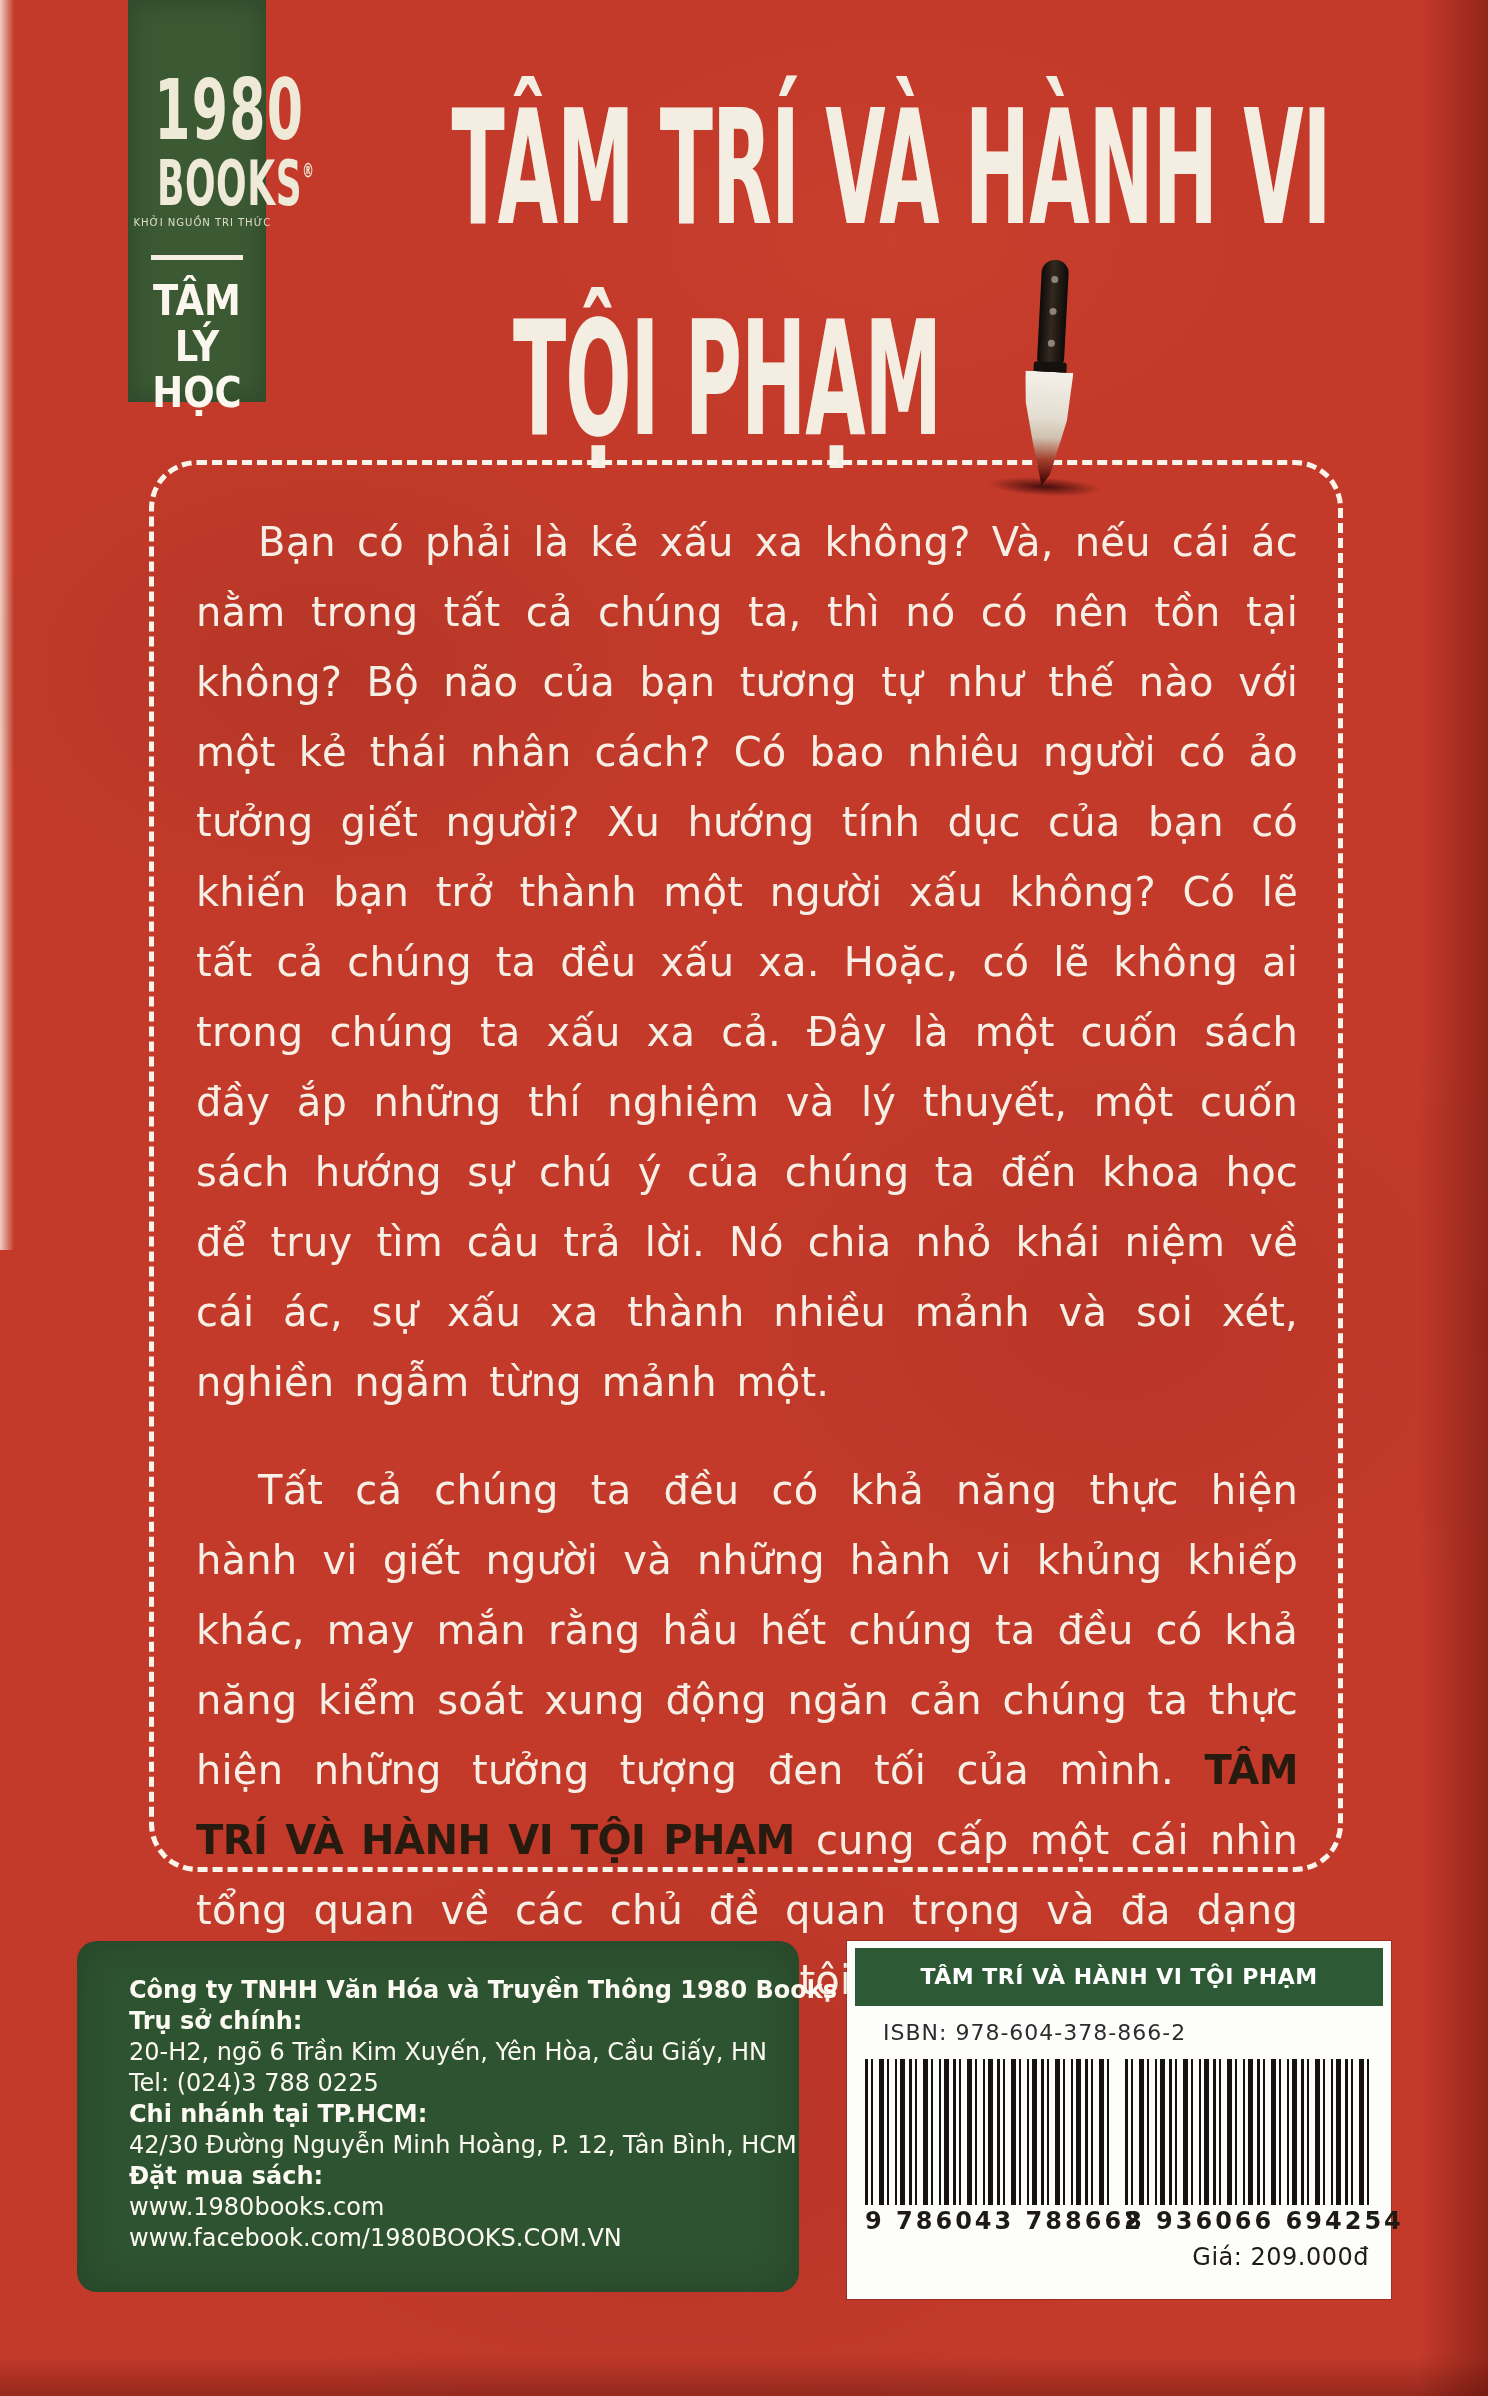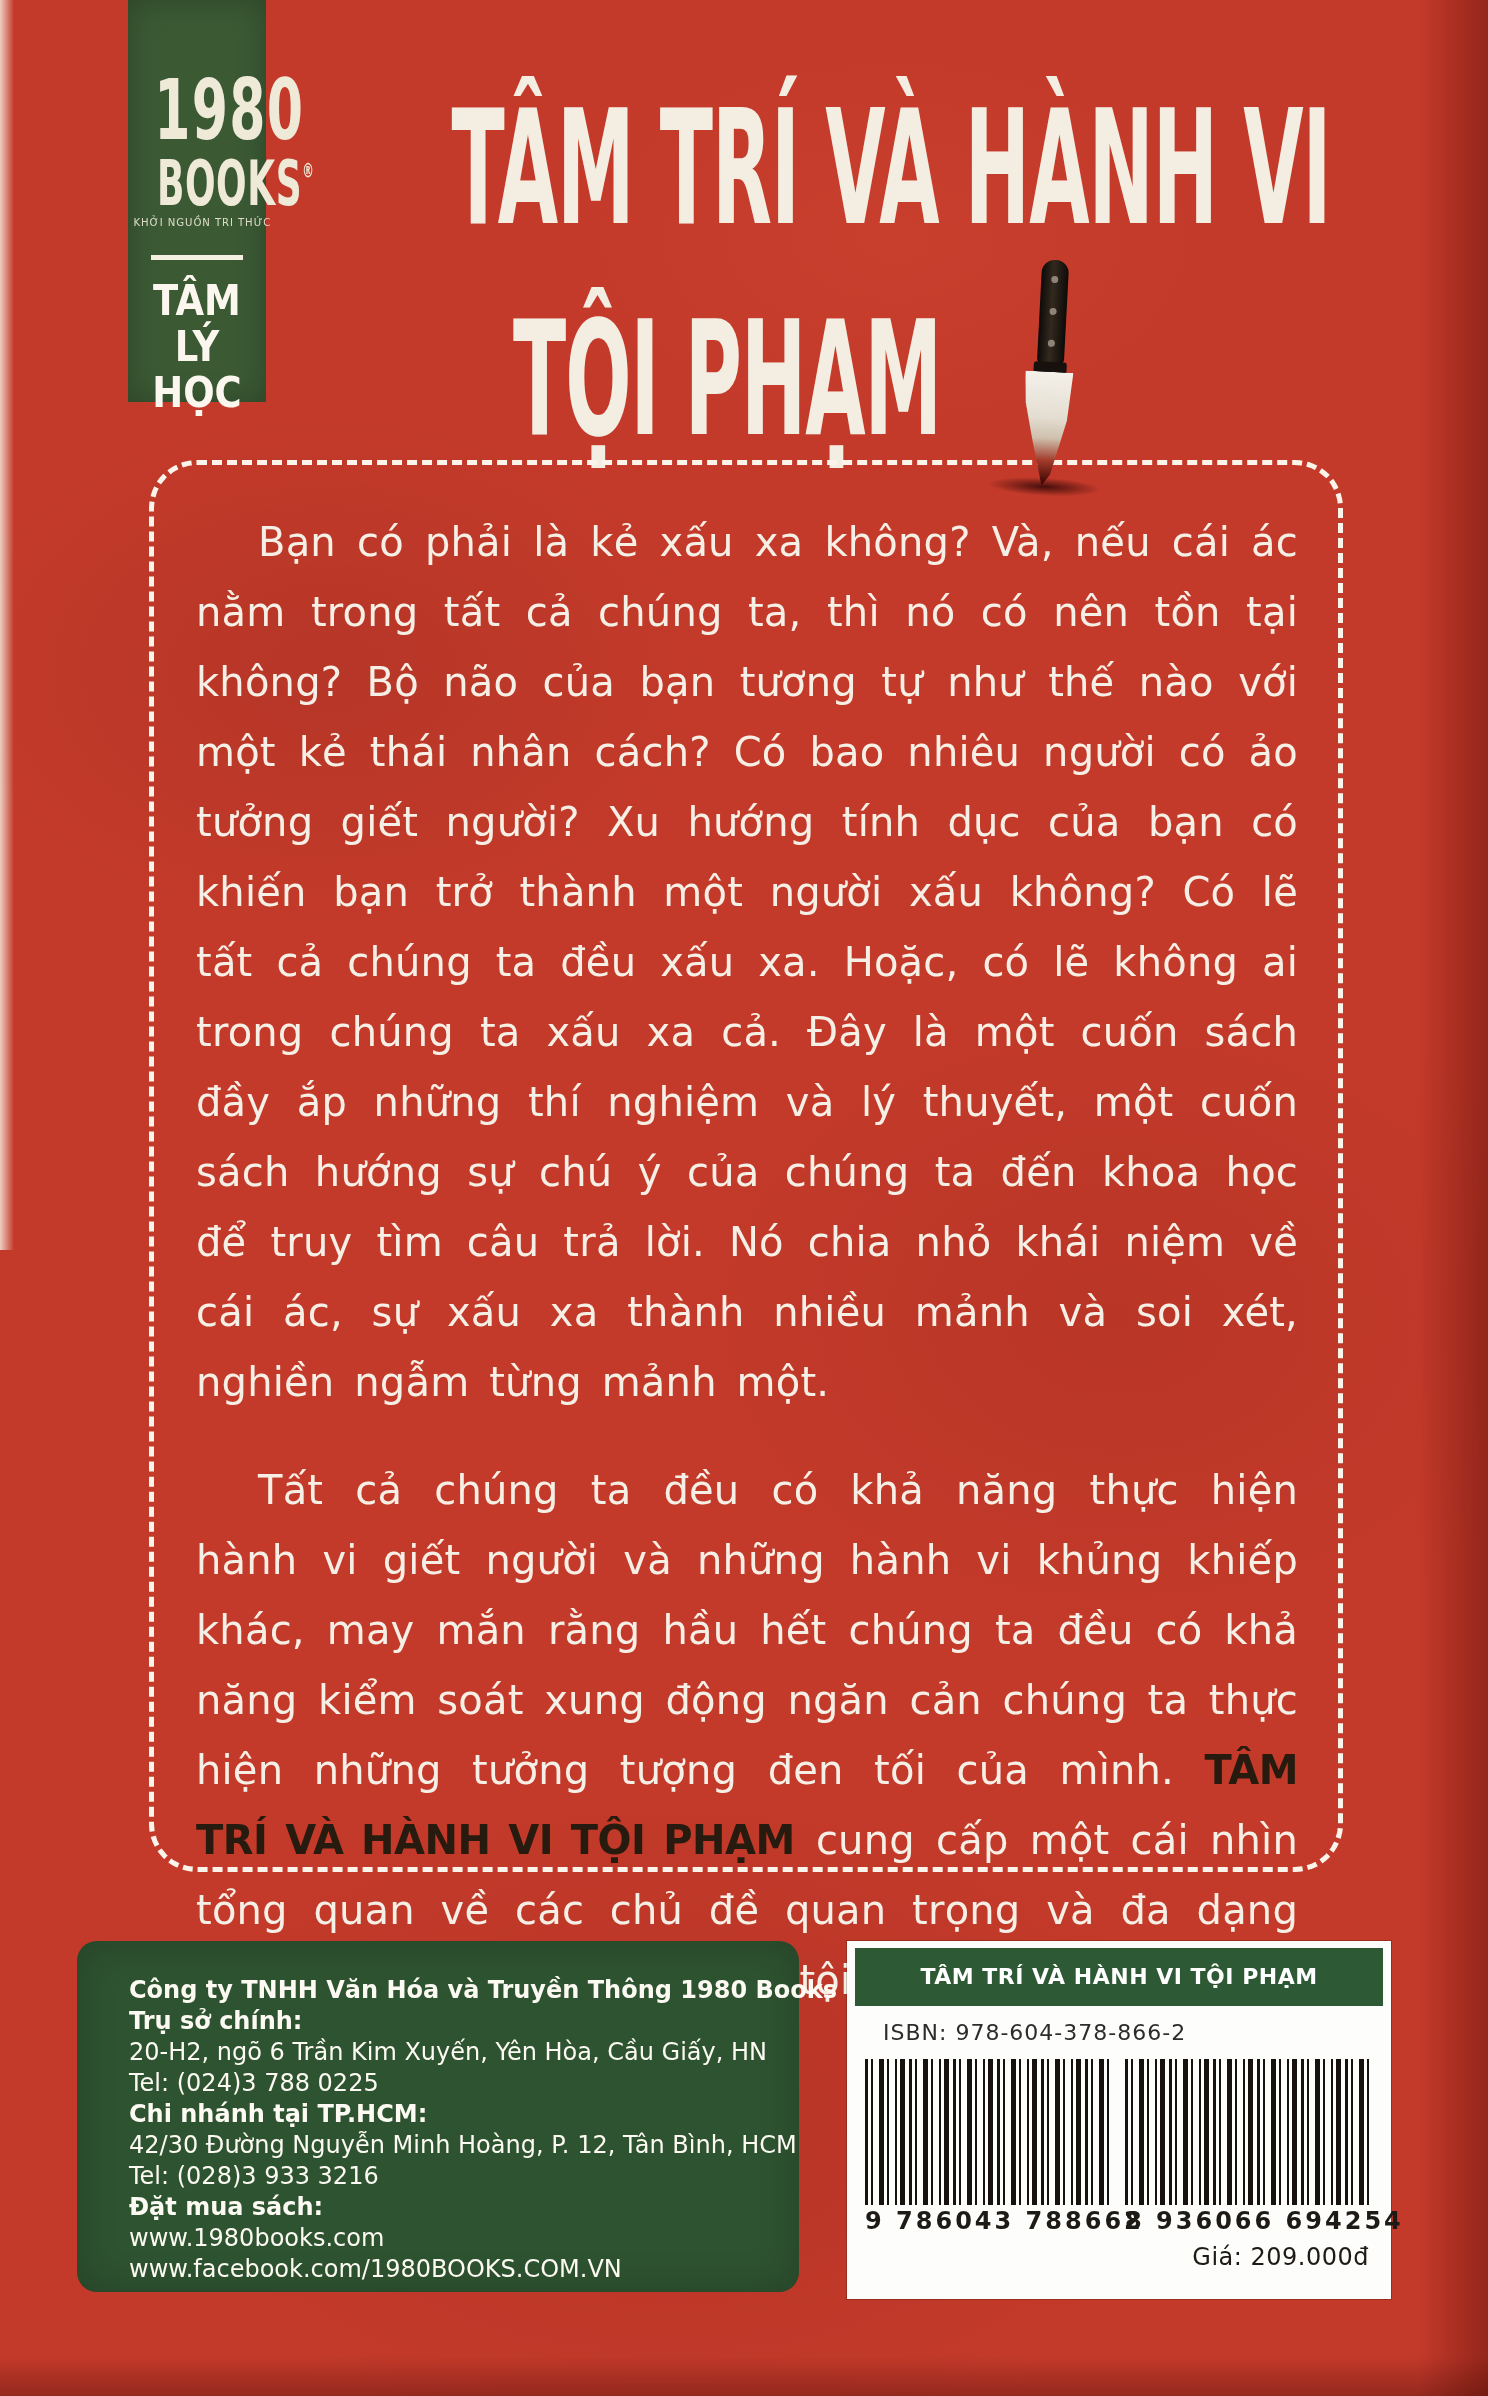--- a/index.html
+++ b/index.html
@@ -132,21 +132,20 @@
     <p><span>Tất cả chúng ta đều có khả năng thực hiện hành vi giết người và những hành vi khủng khiếp khác, may mắn rằng hầu hết chúng ta đều có khả năng kiểm soát xung động ngăn cản chúng ta thực hiện những tưởng tượng đen tối của mình. </span><span class="hl">TÂM TRÍ VÀ HÀNH VI TỘI PHẠM</span><span> cung cấp một cái nhìn tổng quan về các chủ đề quan trọng và đa dạng liên quan đến khái niệm tội ác hấp dẫn, quan trọng và thường bị bỏ qua.</span></p>
   </div>
 
   <div class="company">
     <div class="b">Công ty TNHH Văn Hóa và Truyền Thông 1980 Books</div>
     <div class="b">Trụ sở chính:</div>
     <div>20-H2, ngõ 6 Trần Kim Xuyến, Yên Hòa, Cầu Giấy, HN</div>
     <div>Tel: (024)3 788 0225</div>
     <div class="b">Chi nhánh tại TP.HCM:</div>
     <div>42/30 Đường Nguyễn Minh Hoàng, P. 12, Tân Bình, HCM</div>
-    <div>Tel: (028)3 933 3216</div>
     <div class="b">Đặt mua sách:</div>
     <div>www.1980books.com</div>
     <div>www.facebook.com/1980BOOKS.COM.VN</div>
   </div>
 
   <div class="barcode-panel">
     <div class="bc-header">TÂM TRÍ VÀ HÀNH VI TỘI PHẠM</div>
     <div class="bc-isbn">ISBN: 978-604-378-866-2</div>
     <div class="bc-row">
       <div class="bc">

